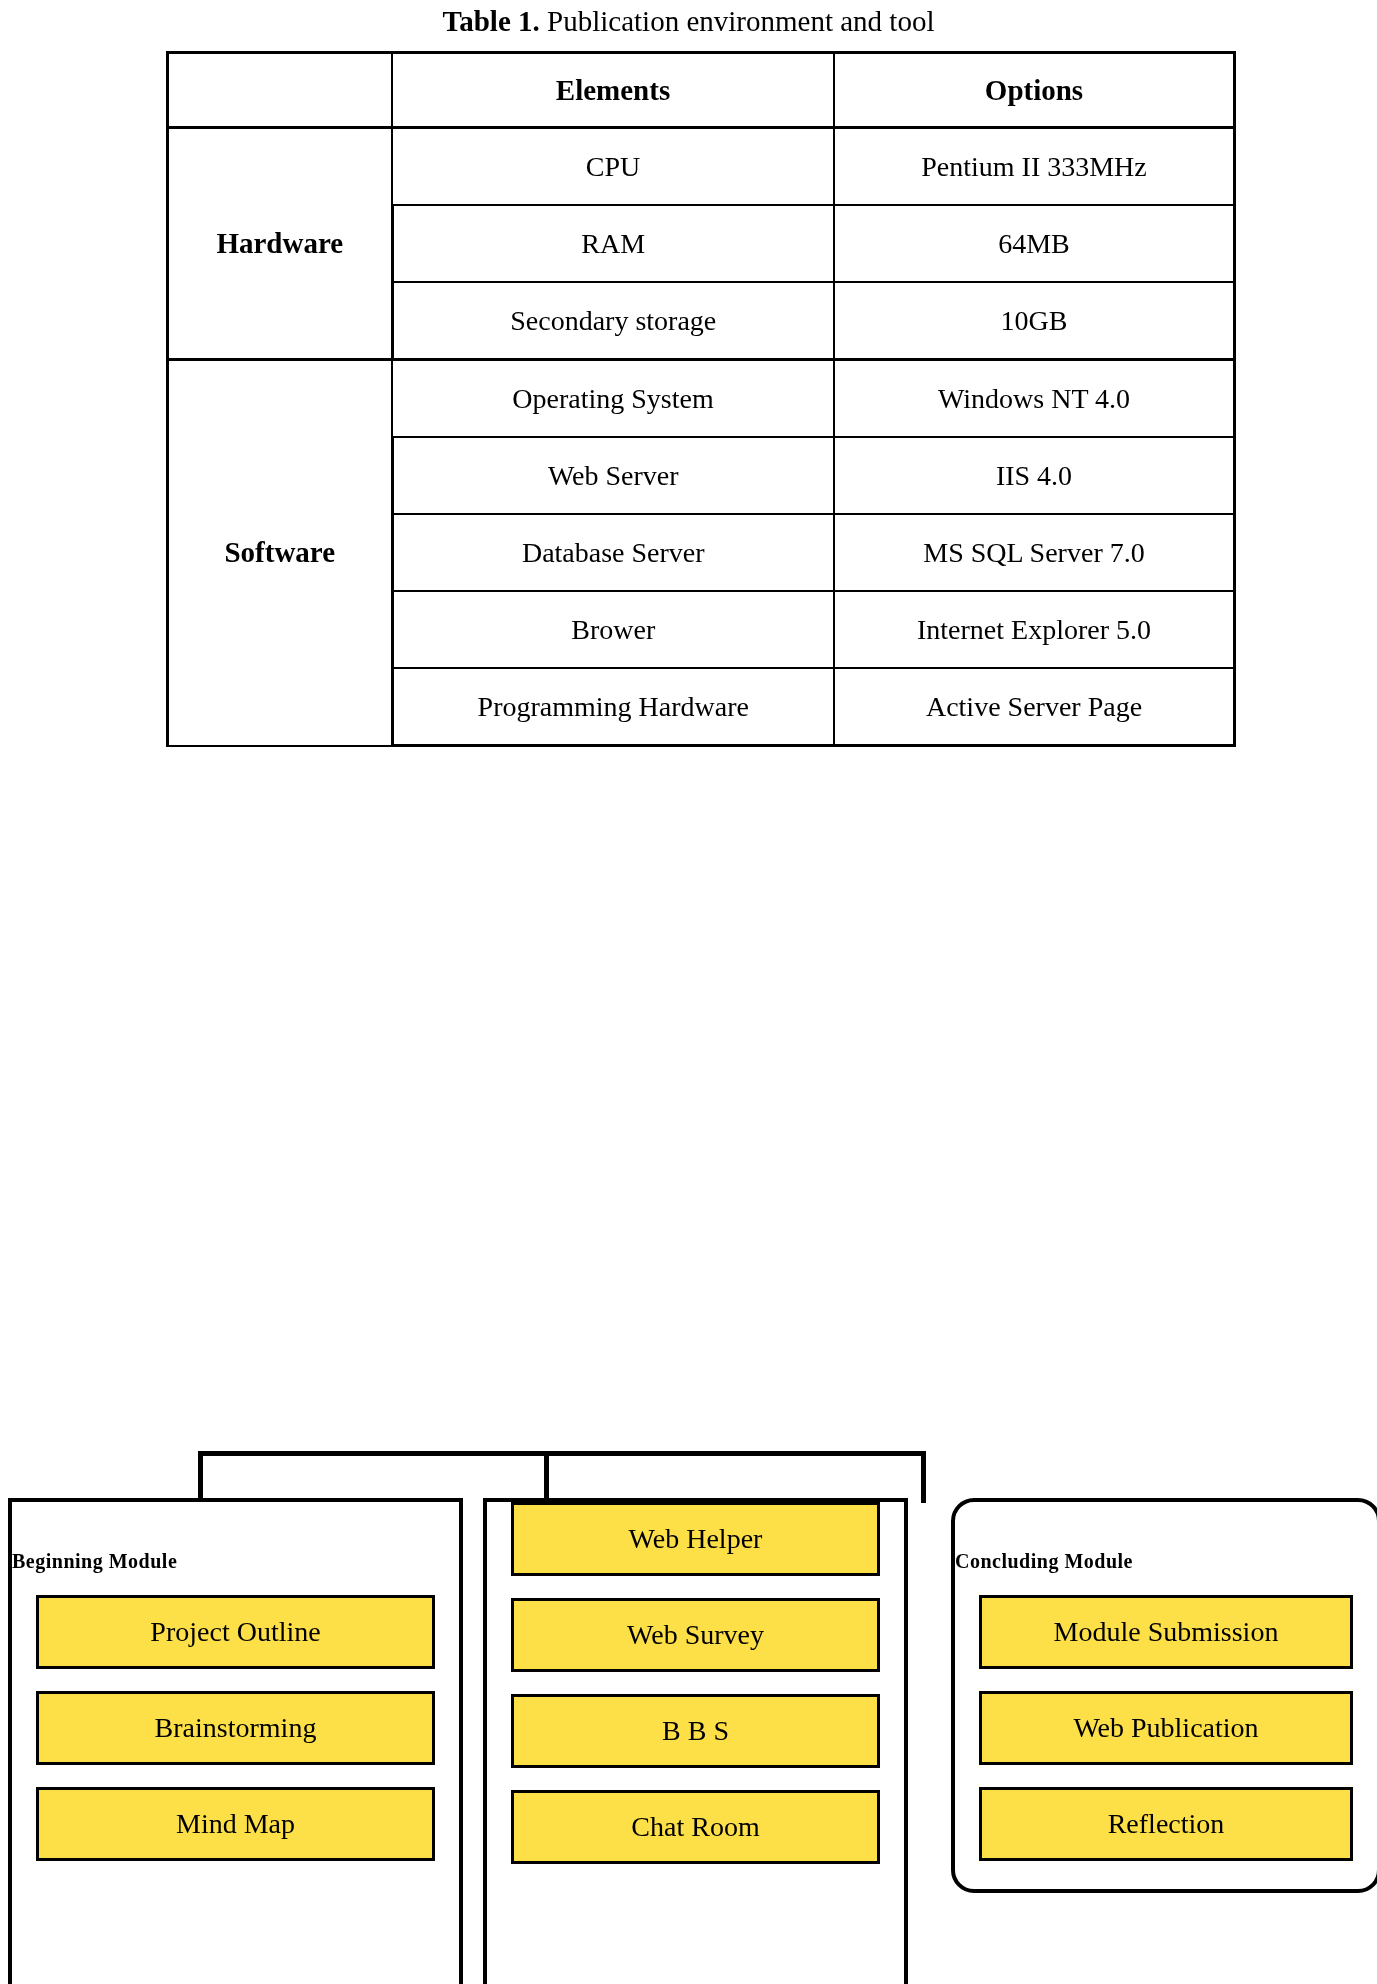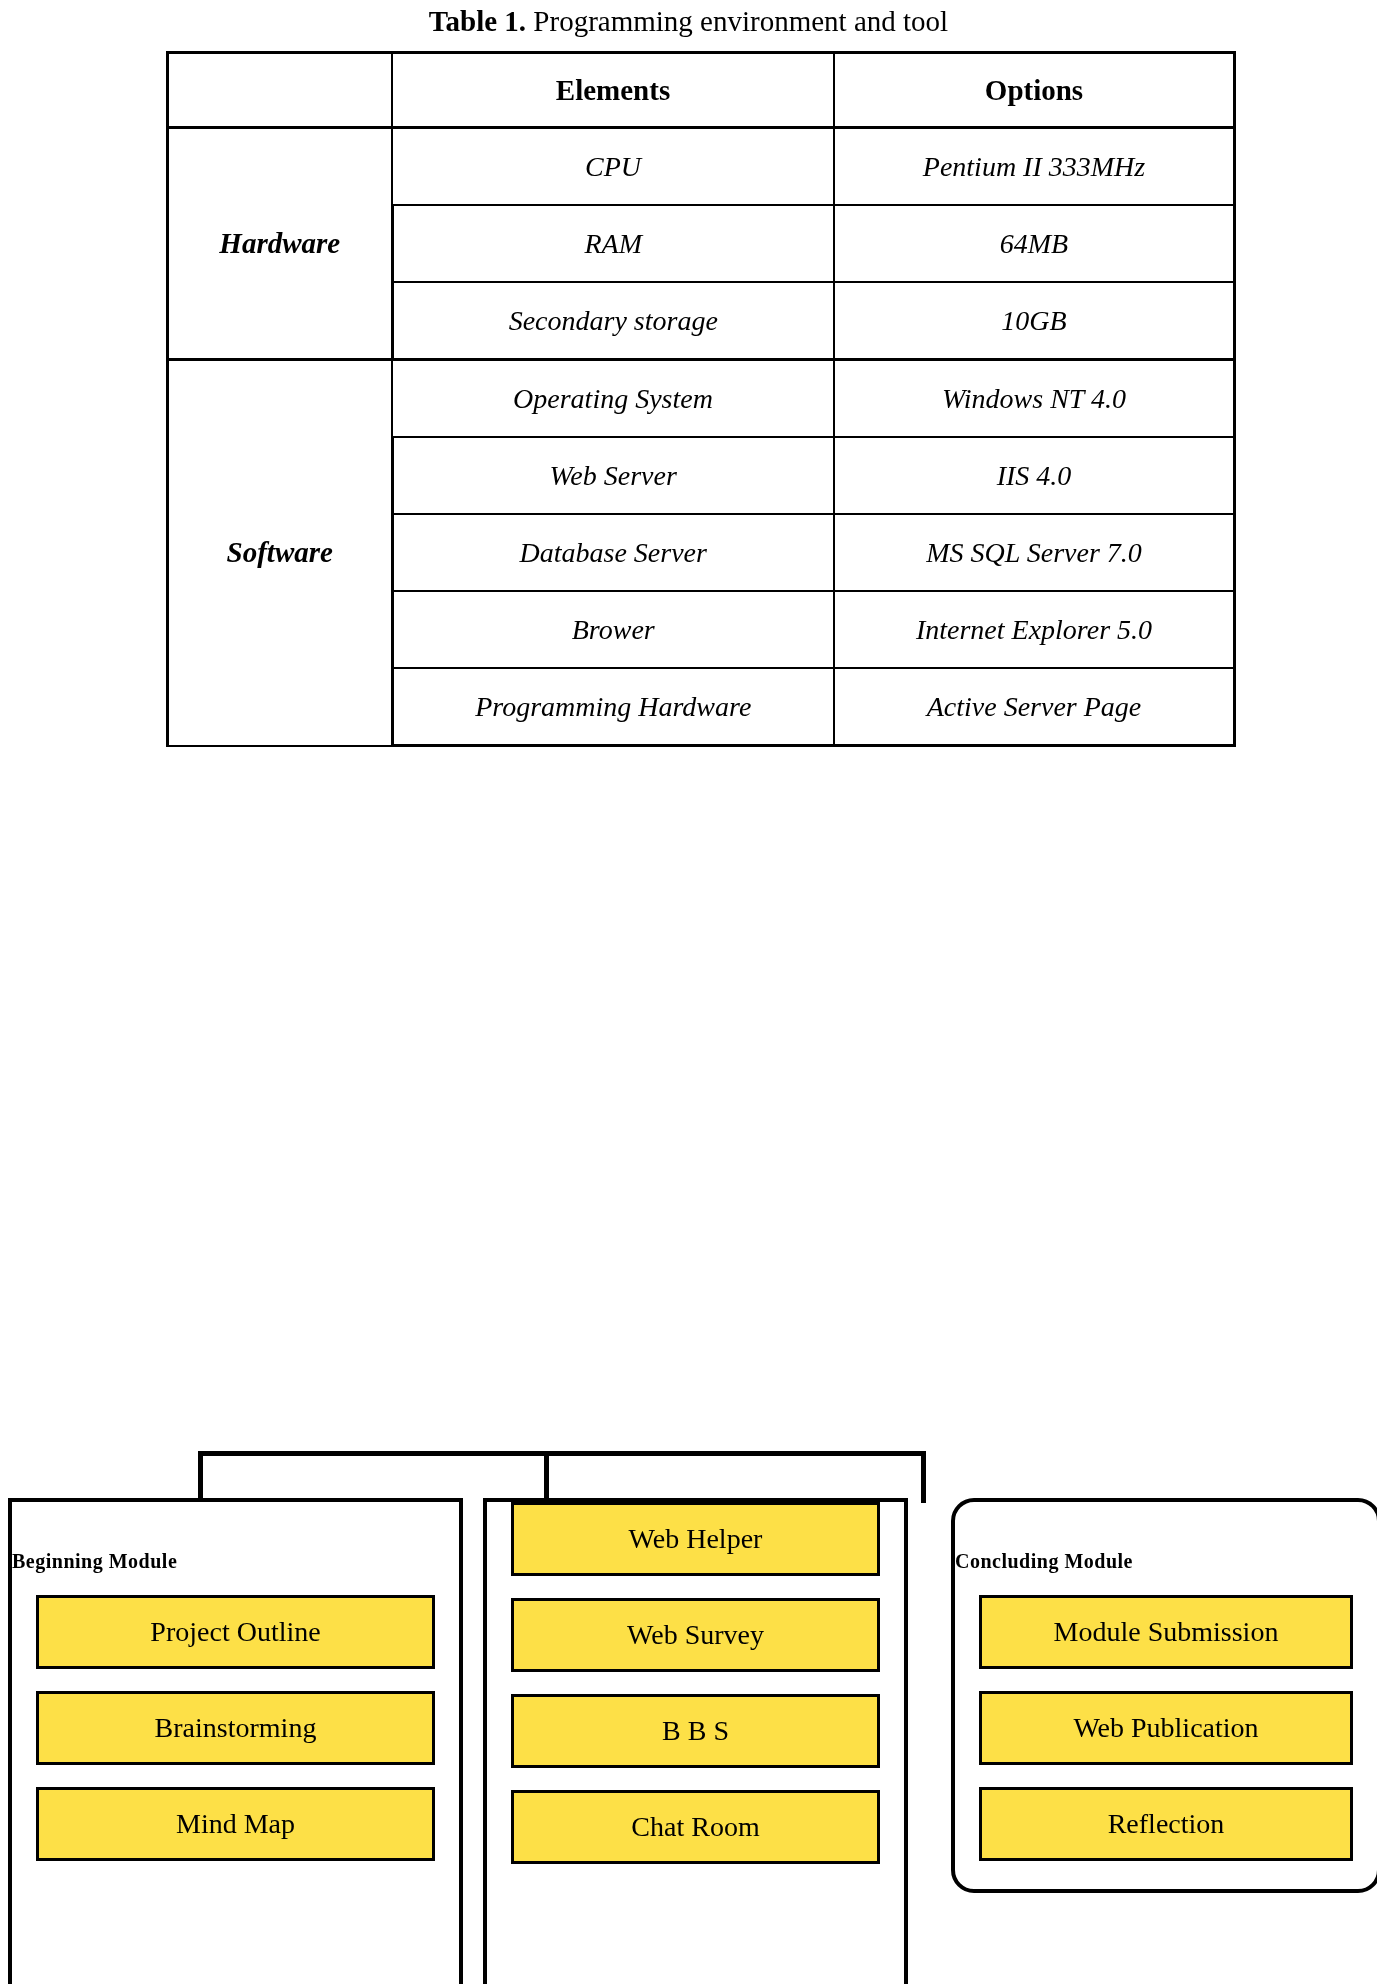--- a/index.html
+++ b/index.html
@@ -55,21 +55,20 @@
   table.env-table .col-elem { width: 440px; }
   table.env-table .col-opt  { width: 398px; }
 
   table.env-table thead th {
     height: 72px;
     font-weight: bold;
     font-size: 29px;
   }
   table.env-table tbody td {
     height: 75px;
-    font-style: italic;
   }
   table.env-table td.cat-cell {
     font-weight: bold;
     font-size: 29px;
   }
   .blank-corner { border-top: 3px solid #000; }
 
   table.env-table tr.section-start > td { border-top: 3px solid #000; }
   table.env-table thead th { border-top: 3px solid #000; border-bottom: 3px solid #000; }
   table.env-table tbody tr:last-child > td { border-bottom: 3px solid #000; }
@@ -156,21 +155,21 @@
 
   #module-beginning  { left: 8px;   top: 778px;  width: 455px; height: 1206px; }
   #module-developing { left: 483px; top: 778px;  width: 425px; height: 1206px; }
   #module-concluding { left: 951px; top: 778px;  width: 430px; height: 395px; border-radius: 23px; }
 </style>
 </head>
 <body>
 
 <div class="table-caption">
   <span class="cap-label">Table 1.</span>
-  <span class="cap-text">Programming environment and tool</span>
+  <span class="cap-text">Publication environment and tool</span>
 </div>
 
 <table class="env-table">
   <thead>
     <tr>
       <th class="col-cat blank-corner"></th>
       <th class="col-elem">Elements</th>
       <th class="col-opt">Options</th>
     </tr>
   </thead>

